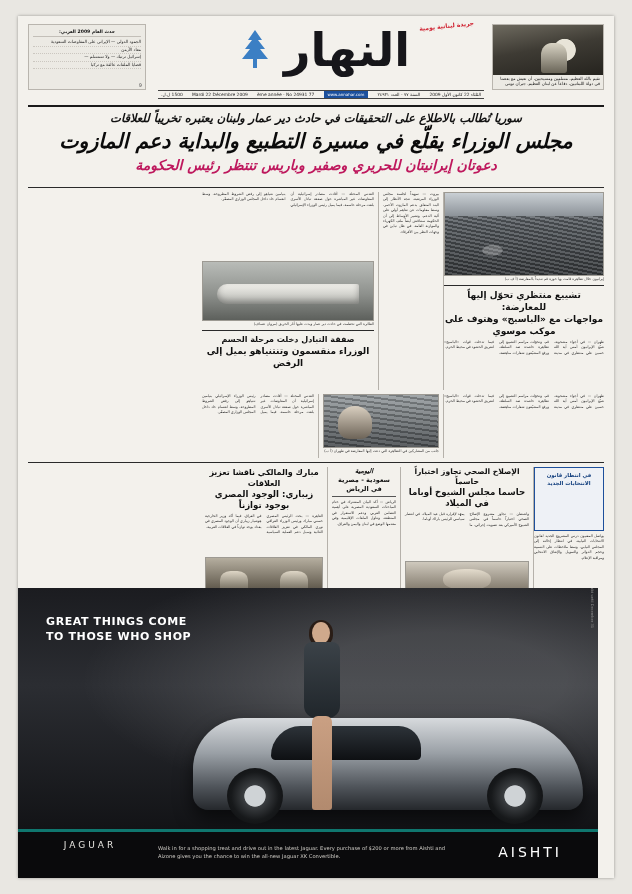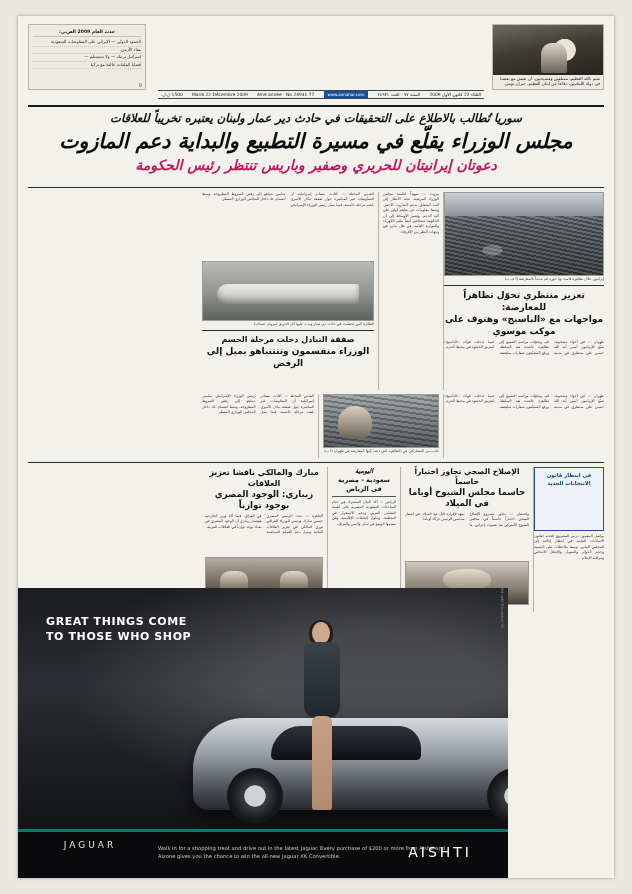--- a/index.html
+++ b/index.html
@@ -331,21 +331,21 @@
     color: #14407f;
     text-align: center;
     line-height: 8px;
   }
 
   
   .ad {
     position: absolute;
     left: 18px;
     bottom: 16px;
-    width: 490px;
+    width: 580px;
     height: 290px;
     background: #ffffff;
     overflow: hidden;
   }
   .ad-photo {
     position:absolute; left:0; top:0; right:0; height:244px;
     background:
       radial-gradient(ellipse at 72% 38%, rgba(255,255,255,.16) 0 22%, rgba(0,0,0,0) 60%),
       linear-gradient(180deg,#1b1c20 0%, #2b2d32 40%, #121316 100%);
   }
@@ -434,20 +434,34 @@
 
       <div class="mh-left-box">
         <div class="hdr">حدث العام 2009 العربي:</div>
         <div class="ln">الجمود الدولي — الإيراني على المفاوضات السعودية</div>
         <div class="ln">معاد الأزمن</div>
         <div class="ln">إسرائيل ترتبك — ولا تستسلم —</div>
         <div class="ln">قضايا الملفات عالقة مع تركيا</div>
         <div class="pgno">9</div>
       </div>
 
+      <div class="mh-center">
+        <div class="mh-tag">جريدة لبنانية يومية</div>
+        <div class="mh-logo-line">
+          <span class="mh-title">النهار</span>
+          <span class="cedar">
+            <svg viewBox="0 0 46 46" width="46" height="46">
+              <g fill="#3b7fc4">
+                <path d="M23 3 L30 13 L26 13 L33 22 L28 22 L36 32 L10 32 L18 22 L13 22 L20 13 L16 13 Z"></path>
+                <rect x="21" y="32" width="4" height="9"></rect>
+              </g>
+            </svg>
+          </span>
+        </div>
+      </div>
 
       <div class="mh-bar">
         <span>الثلثاء 22 كانون الأول 2009</span>
         <span>السنة ٧٧ - العدد ٢٤٩٣١</span>
         <span class="blue">www.annahar.com</span>
         <span>77 ème année - No 24931</span>
         <span>Mardi 22 Décembre 2009</span>
         <span>1500 ل.ل.</span>
       </div>
 
@@ -468,21 +482,21 @@
     <div class="rule-thin"></div>
 
     <div class="body">
 
       <div class="row">
 
         <div style="width:160px;">
           <div class="photo-box crowd box-border" style="height:82px;"></div>
           <div class="cap">إيرانيون خلال تظاهرة قامت بها حوزة قم تنديداً بالمعارضة (أ ف ب)</div>
           <div class="rule-thin" style="margin:3px 0;"></div>
-          <div class="sub-h" style="font-size:9px;line-height:12px;">تعزيز منتظري تحوّل تظاهراً للمعارضة:</div>
+          <div class="sub-h" style="font-size:9px;line-height:12px;">تشييع منتظري تحوّل إليهاً للمعارضة:</div>
           <div class="sub-h" style="font-size:9px;line-height:12px;">مواجهات مع «الباسيج» وهتوف على موكب موسوي</div>
           <div class="arz" style="margin-top:3px;column-count:3;height:50px;">طهران — في أجواء مشحونة، شيّع الإيرانيون أمس آية الله حسين علي منتظري في مدينة قم، وتحوّلت مراسم التشييع إلى تظاهرة حاشدة ضد السلطة، ورفع المشيّعون شعارات مناهضة، فيما تدخلت قوات «الباسيج» لتفريق الحشود في محيط الحرم.</div>
         </div>
 
         <div class="vline" style="width:56px;padding:0 4px;">
           <div class="arz" style="height:150px;">بيروت — تمهيداً لجلسة مجلس الوزراء المرتقبة، تتجه الأنظار إلى البند المتعلق بدعم المازوت الأحمر، وسط معلومات عن تفاهم أولي على آلية الدعم. وتشير الأوساط إلى أن الحكومة ستناقش أيضاً ملف الكهرباء والموازنة العامة، في ظل تباين في وجهات النظر بين الأفرقاء.</div>
         </div>
 
         <div class="vline" style="width:172px;padding:0 4px;">
           <div class="arz" style="column-count:2;height:66px;">القدس المحتلة — أفادت مصادر إسرائيلية أن المفاوضات غير المباشرة حول صفقة تبادل الأسرى بلغت مرحلة حاسمة، فيما يميل رئيس الوزراء الإسرائيلي بنيامين نتنياهو إلى رفض الشروط المطروحة، وسط انقسام حاد داخل المجلس الوزاري المصغّر.</div>

